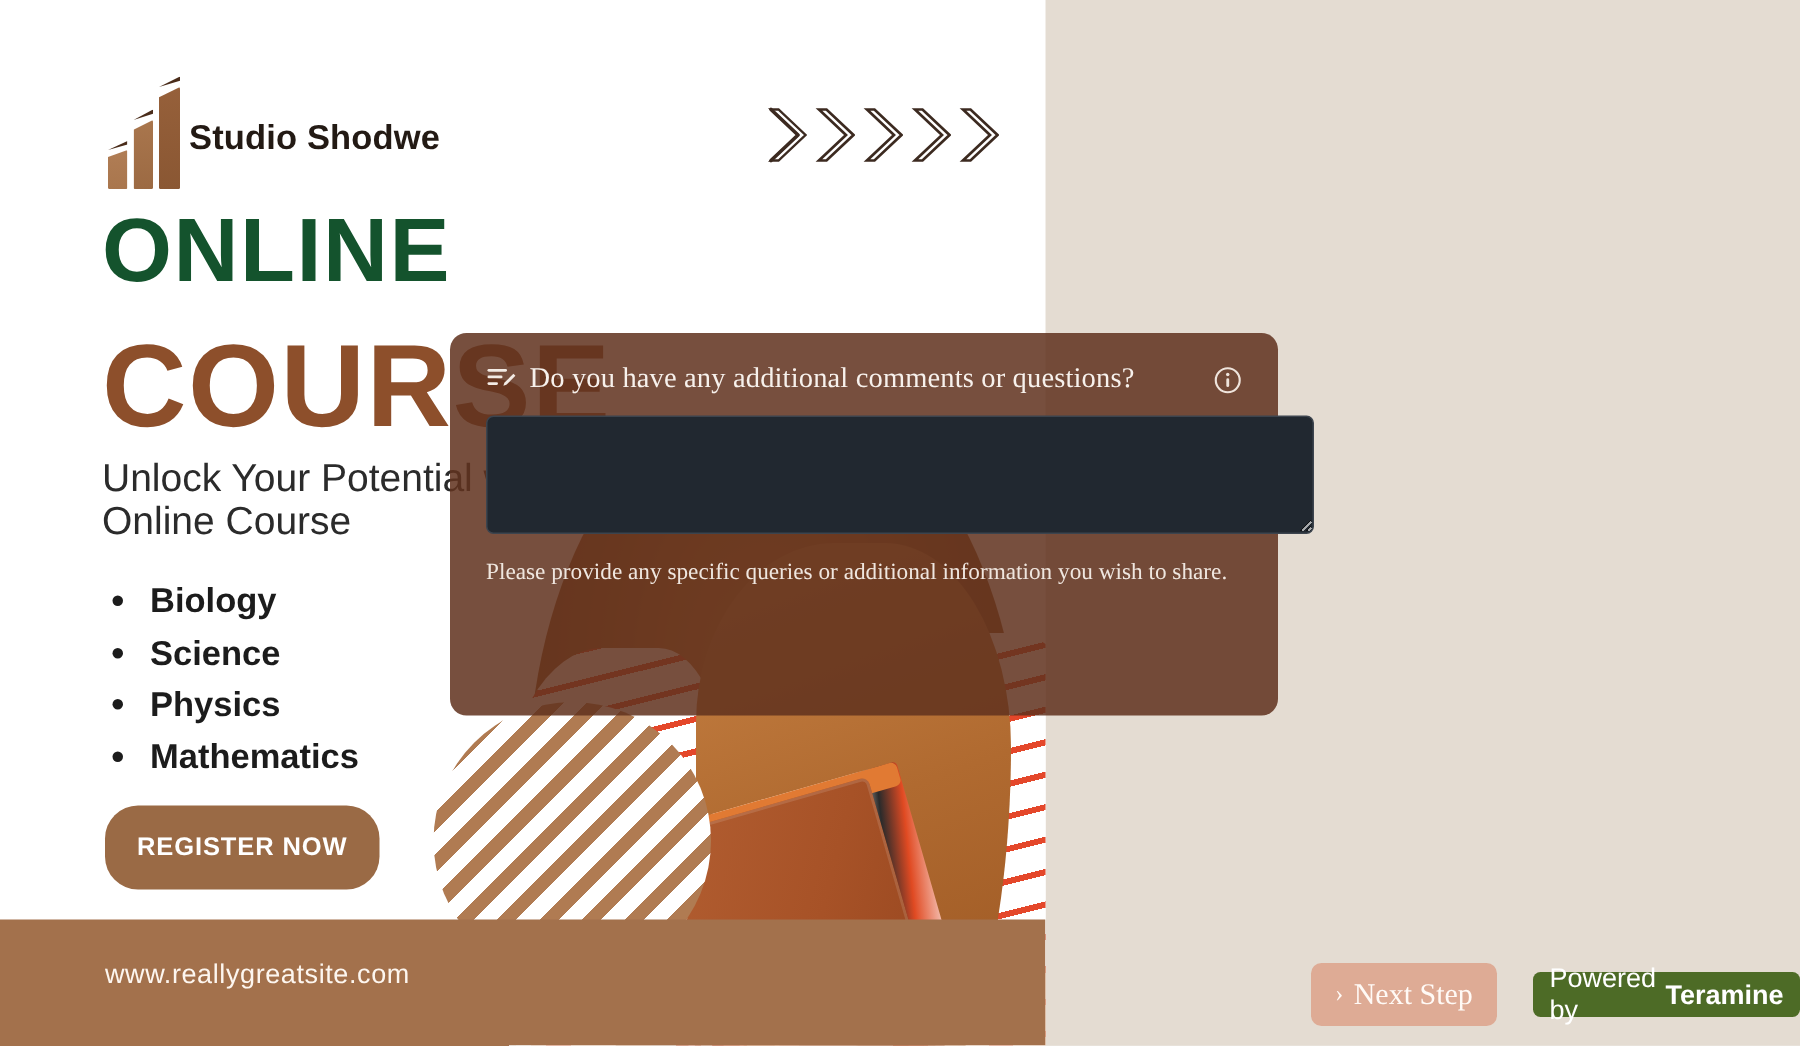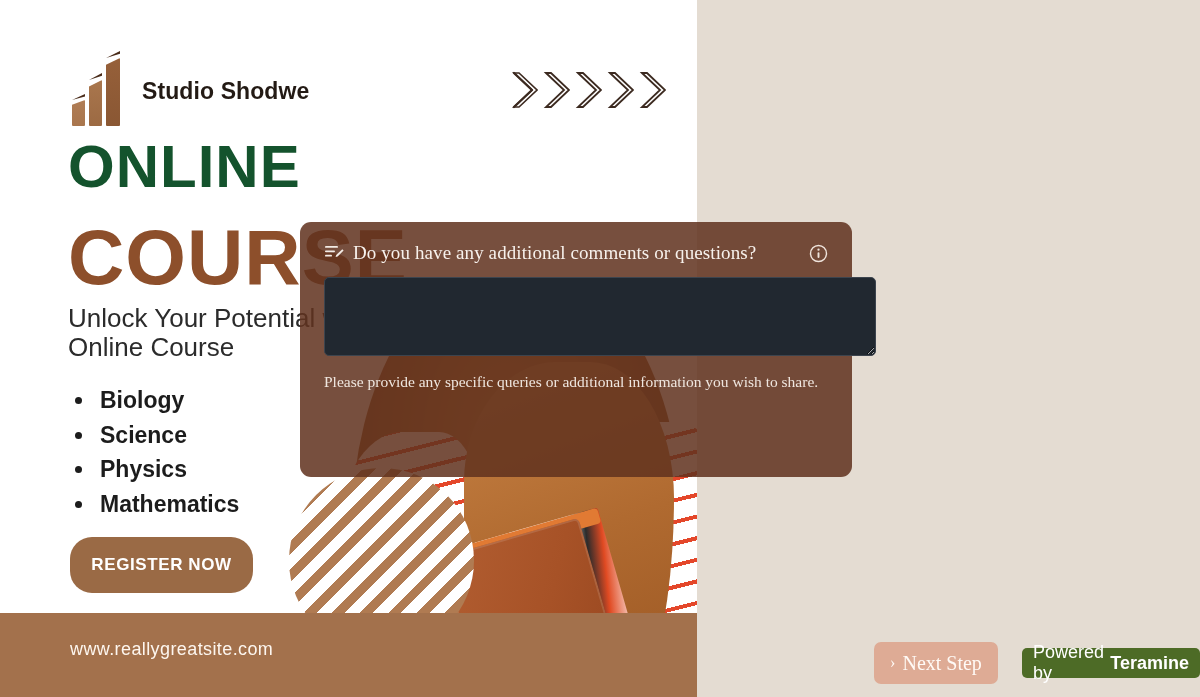--- a/index.html
+++ b/index.html
@@ -109,21 +109,21 @@
     position: absolute; left: 0; top: 613px; width: 697px; height: 84px;
     background: #a3714c;
   }
   .footer-url {
     position: absolute; left: 70px; top: 26px;
     color: #fdf6ef; font-size: 18px; letter-spacing: .4px;
     font-family: "Liberation Sans", sans-serif; font-weight: 400;
   }
 
   
-  .brand { position: absolute; left: 70px; top: 56px; display: flex; align-items: center; gap: 16px; }
+  .brand { position: absolute; left: 70px; top: 56px; display: flex; align-items: center; }
   .logo { position: relative; width: 56px; height: 70px; }
   .logo .bar { position: absolute; bottom: 0; border-radius: 1px; }
   .logo .b1 { left: 2px;  width: 13px; height: 26px;
               background: linear-gradient(180deg,#b07d55,#a9764d); clip-path: polygon(0 18%,100% 0,100% 100%,0 100%); }
   .logo .b2 { left: 19px; width: 13px; height: 46px;
               background: linear-gradient(180deg,#a9764d,#9c6a43); clip-path: polygon(0 14%,100% 0,100% 100%,0 100%); }
   .logo .b3 { left: 36px; width: 14px; height: 68px;
               background: linear-gradient(180deg,#96603a,#8a5733); clip-path: polygon(0 10%,100% 0,100% 100%,0 100%); }
   .logo .t1 { position:absolute; left:2px; bottom:26px; width:13px; height:6px; background:#4a2c1a; clip-path: polygon(0 100%,100% 0,100% 40%,0 100%); }
   .logo .t2 { position:absolute; left:19px; bottom:46px; width:13px; height:7px; background:#4a2c1a; clip-path: polygon(0 100%,100% 0,100% 40%,0 100%); }

